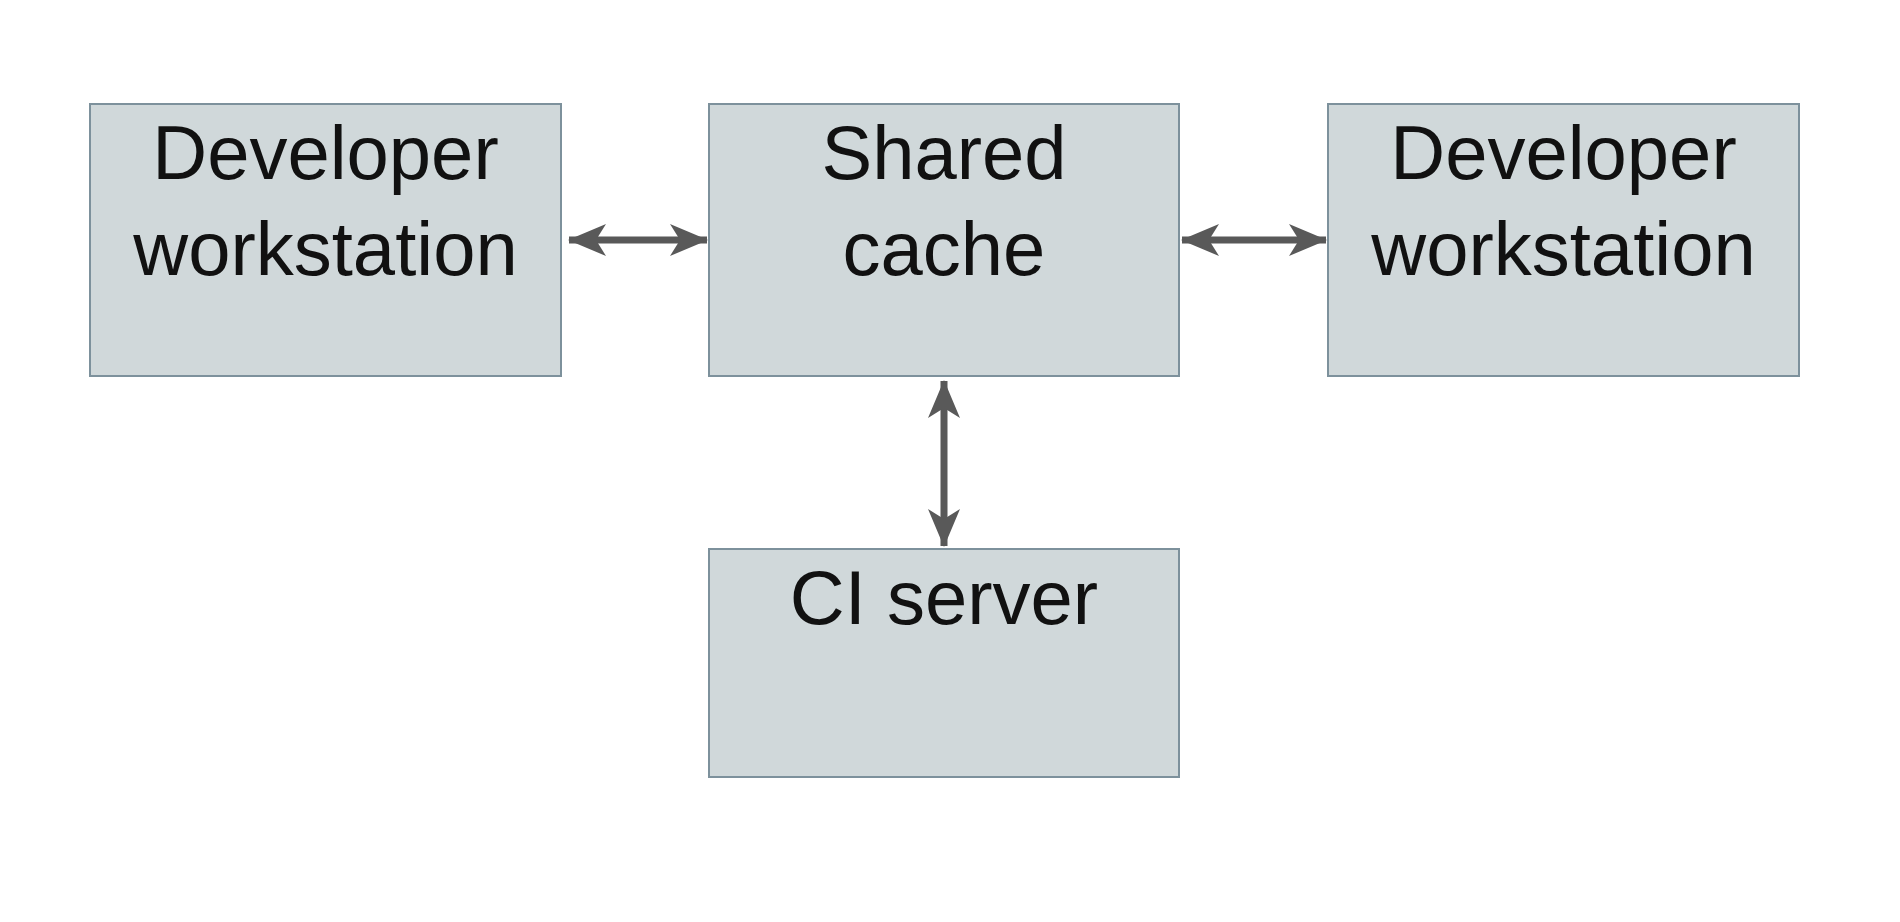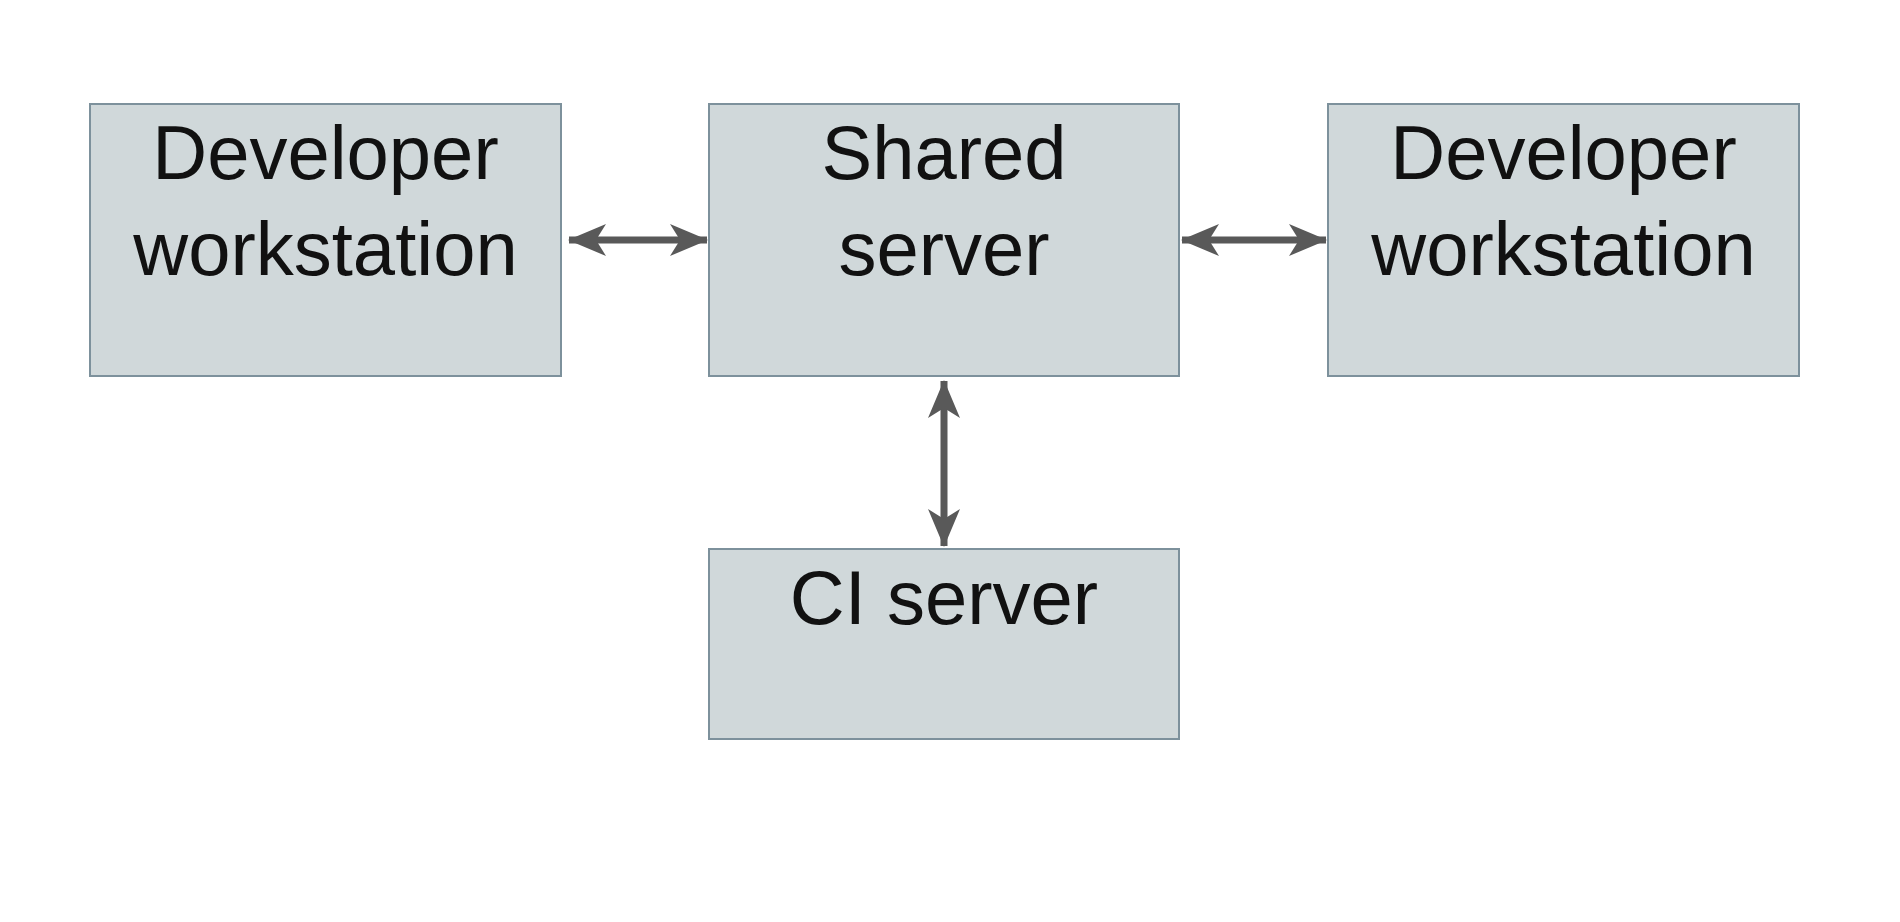--- a/index.html
+++ b/index.html
@@ -28,21 +28,21 @@
     text-align:center;
     color:var(--text);
     font-size:76px;
     line-height:1.26;
     letter-spacing:0px;
     white-space:pre-line;
   }
   #node-dev-left   {left:89px;  top:103px; width:473px; height:274px;}
   #node-shared     {left:708px; top:103px; width:472px; height:274px;}
   #node-dev-right  {left:1327px;top:103px; width:473px; height:274px;}
-  #node-ci         {left:708px; top:548px; width:472px; height:192px;}
+  #node-ci         {left:708px; top:548px; width:472px; height:230px;}
   .arrow-layer{
     position:absolute;
     left:0;top:0;width:1900px;height:922px;
     pointer-events:none;
   }
   .arrow-line{
     stroke:var(--arrow);
     stroke-width:7;
     fill:none;
   }
@@ -52,21 +52,21 @@
 
 <div class="canvas">
 
   <div class="node" id="node-dev-left">
     <span>Developer
 workstation</span>
   </div>
 
   <div class="node" id="node-shared">
     <span>Shared
-server</span>
+cache</span>
   </div>
 
   <div class="node" id="node-dev-right">
     <span>Developer
 workstation</span>
   </div>
 
   <div class="node" id="node-ci">
     <span>CI server</span>
   </div>

